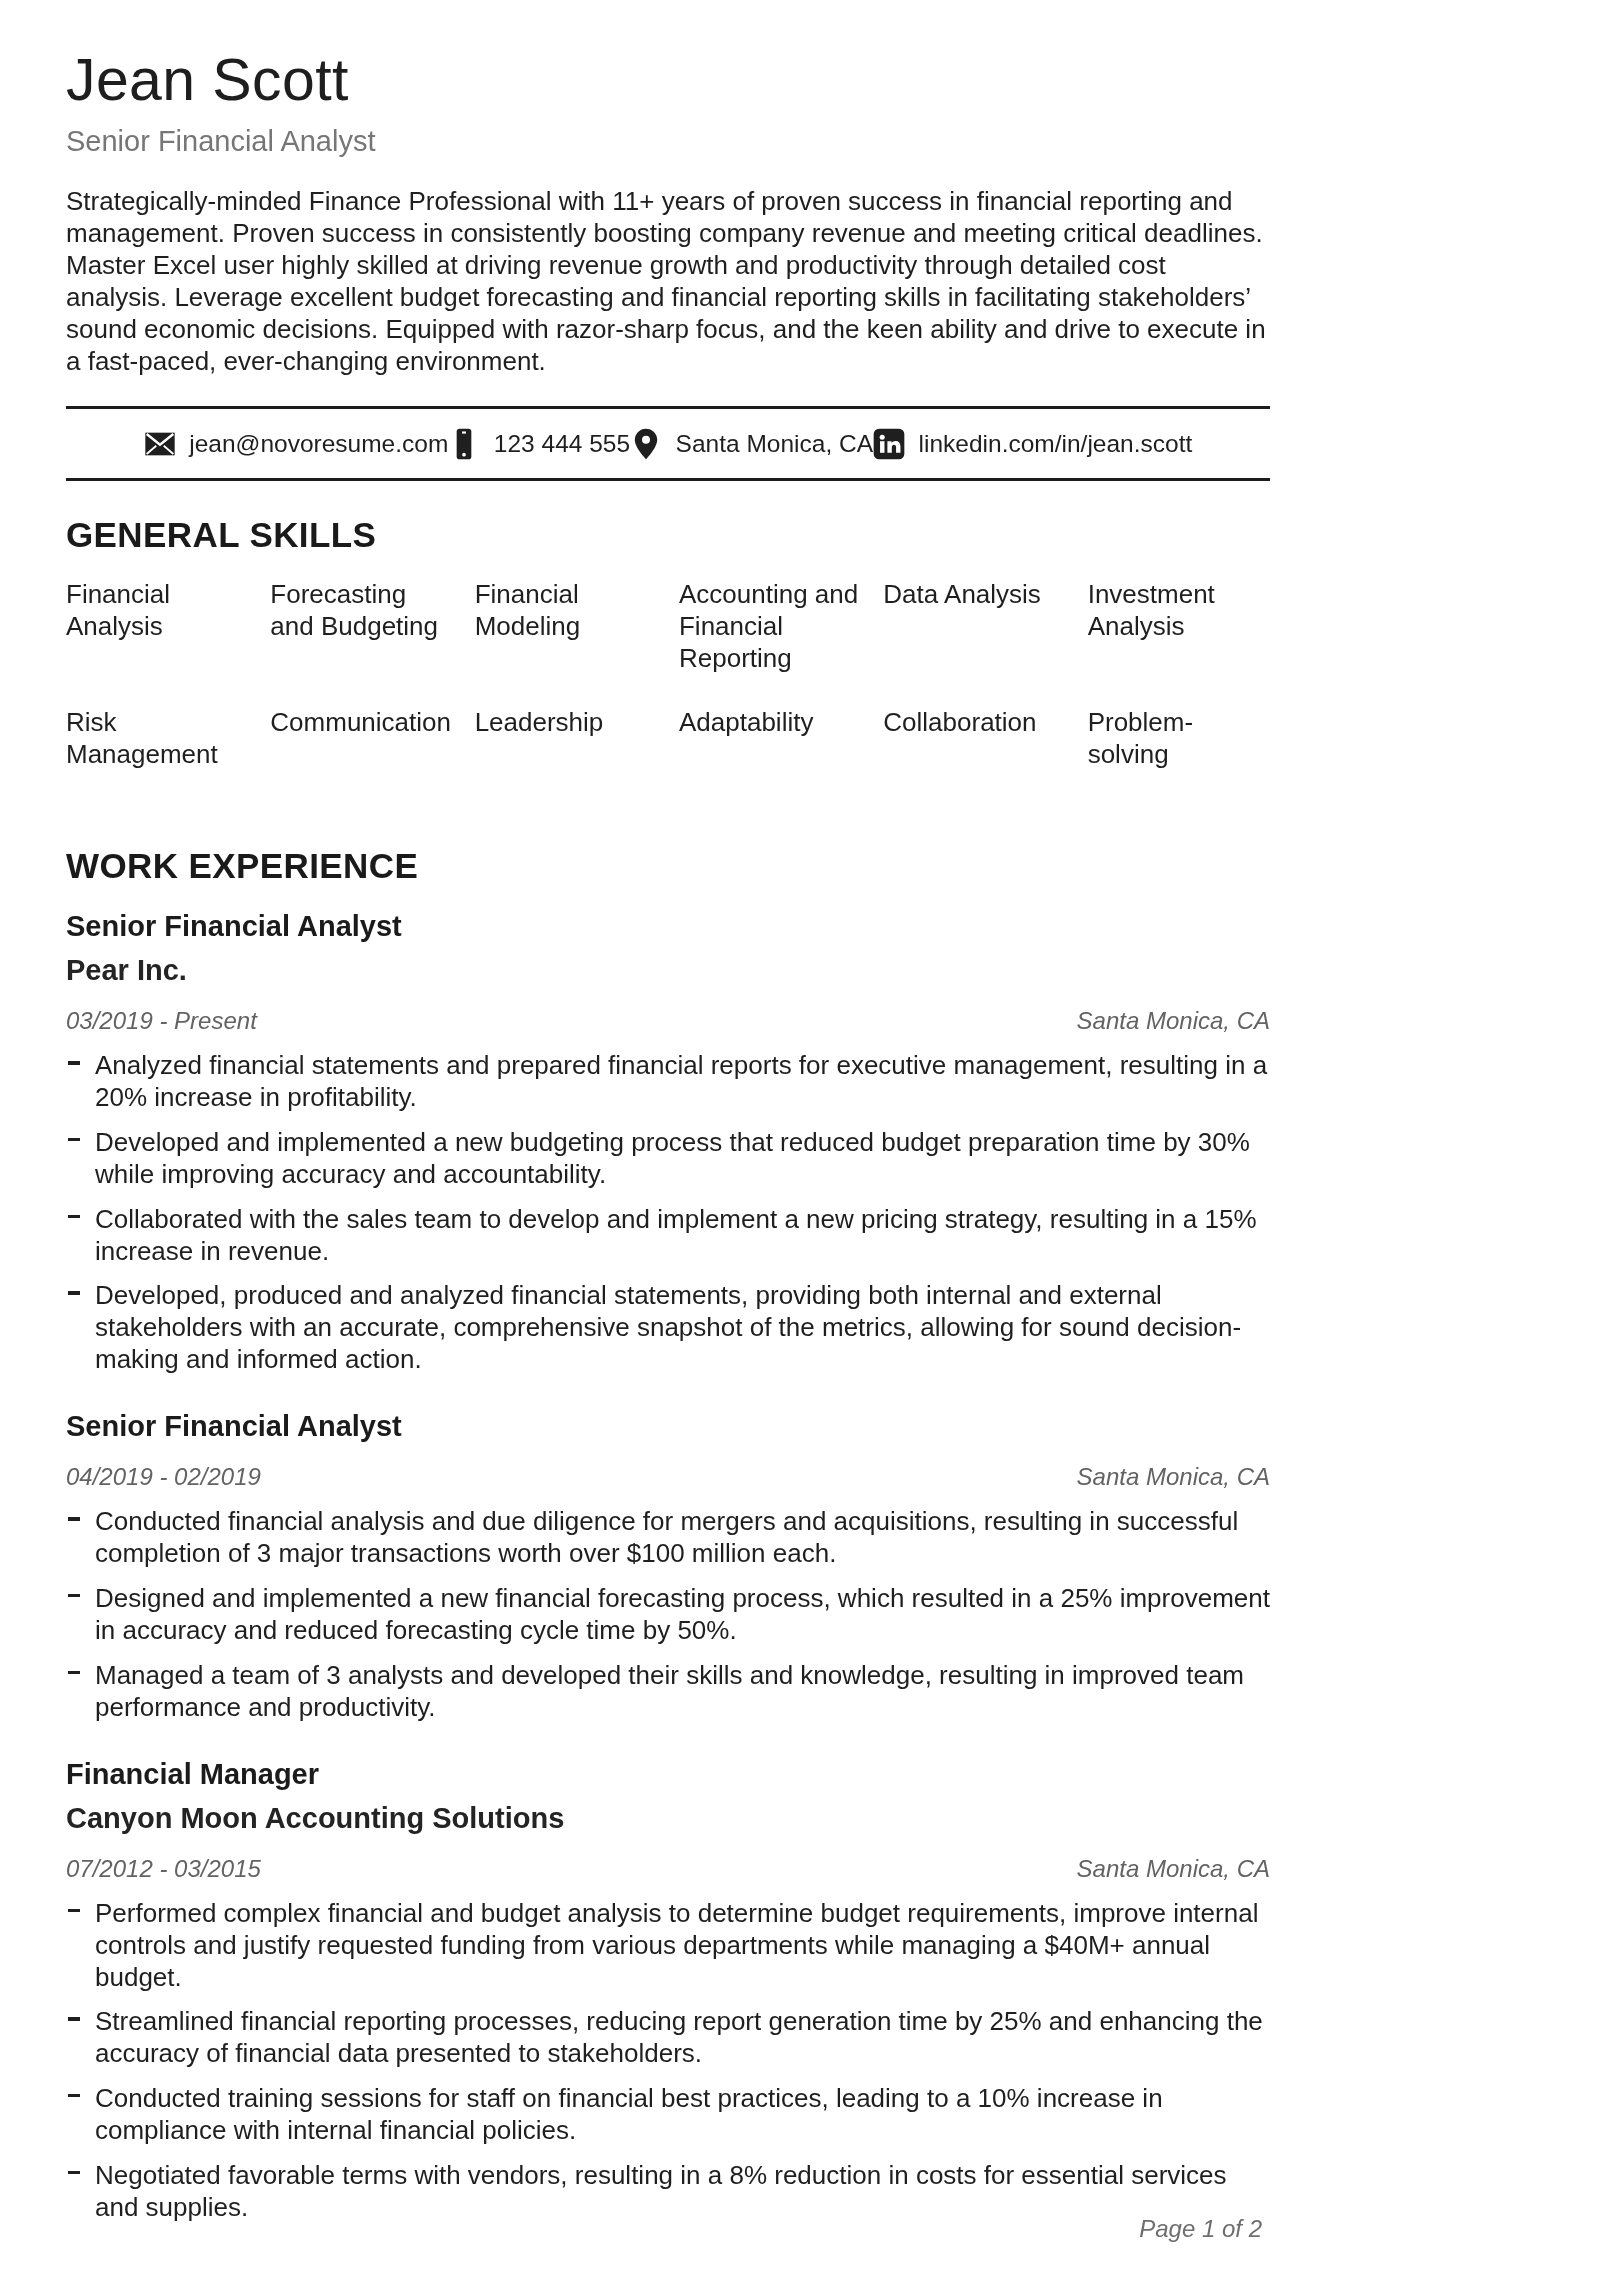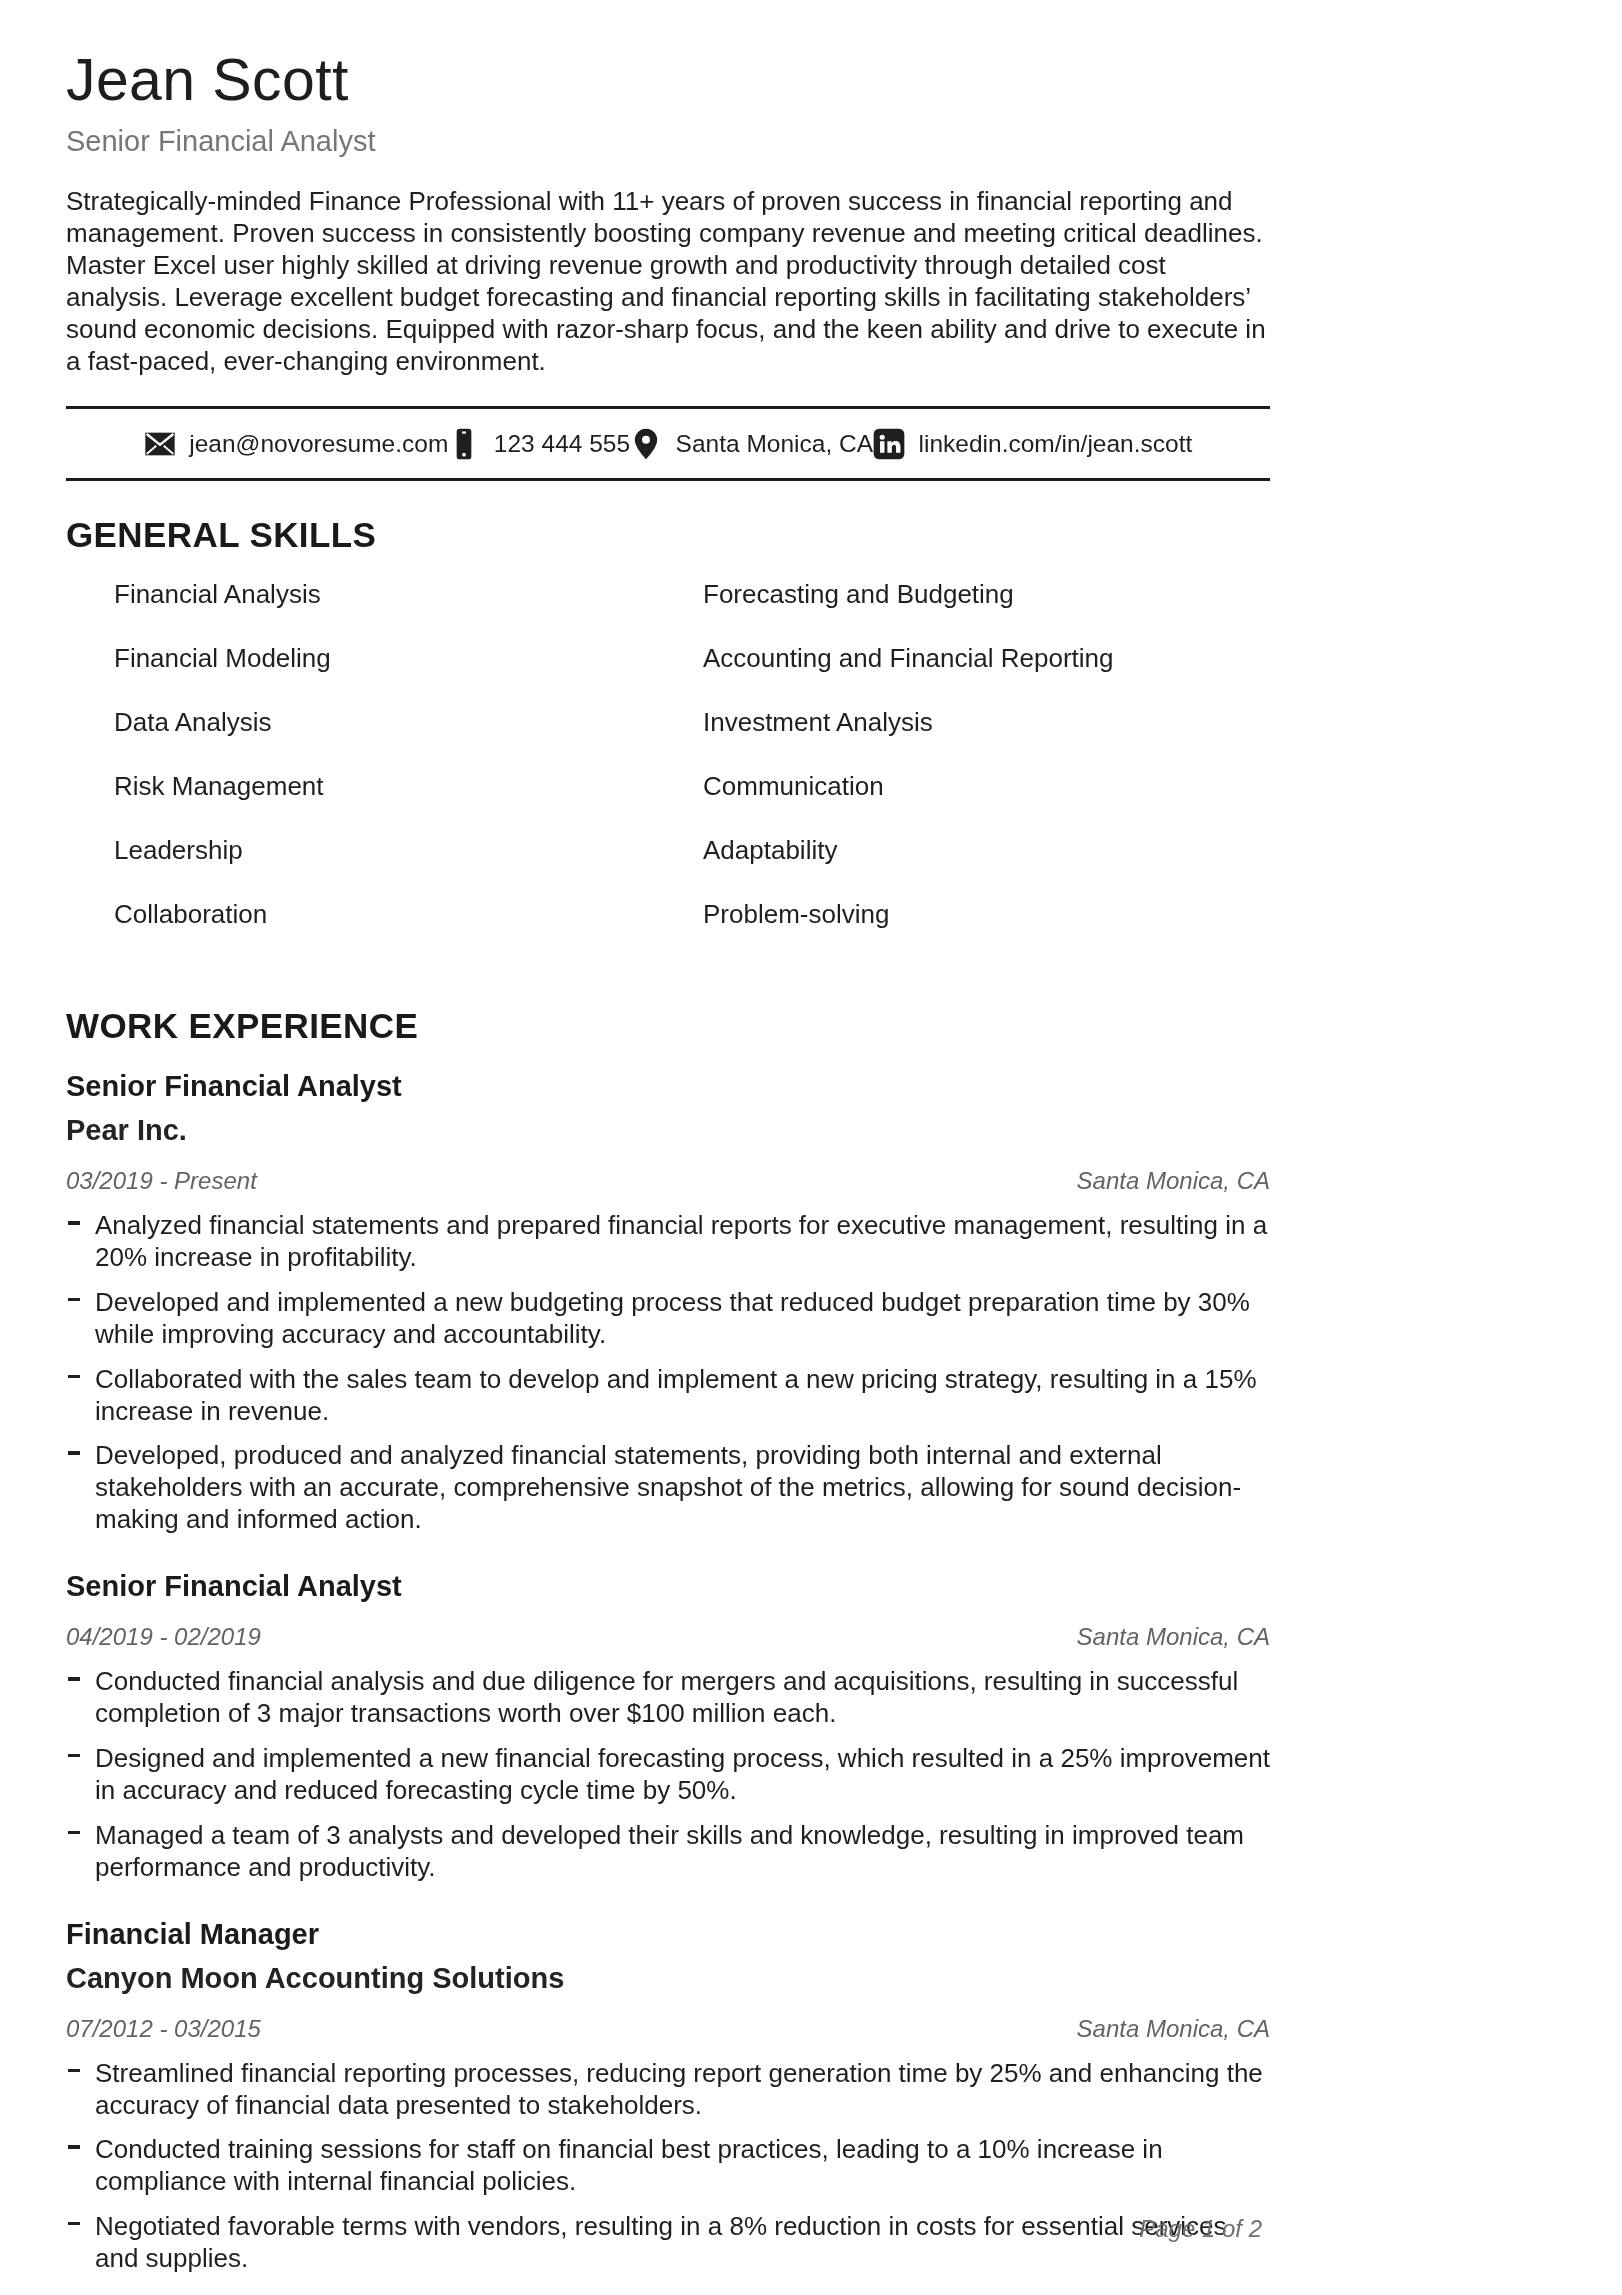--- a/index.html
+++ b/index.html
@@ -51,26 +51,25 @@
     font-size: 35px;
     line-height: 39px;
     font-weight: bold;
     color: #1a1a1a;
     letter-spacing: 0.4px;
   }
   .skills-section { margin-top: 34px; }
   .skills-grid {
     margin-top: 24px;
     display: grid;
-    grid-template-columns: repeat(2, 1fr);
+    grid-template-columns: repeat(6, 1fr);
     column-gap: 22px;
     row-gap: 32px;
     font-size: 26px;
     line-height: 32px;
-    margin-left: 48px;
   }
   .experience-section { margin-top: 76px; }
   .job { margin-top: 34px; }
   .job.first { margin-top: 24px; }
   .job-title { font-size: 29px; line-height: 34px; font-weight: bold; color: #1b1b1b; }
   .job-company { margin-top: 10px; font-size: 29px; line-height: 34px; color: #242424; font-weight: bold; }
   .job-meta {
     margin-top: 20px;
     display: flex;
     justify-content: space-between;
@@ -210,20 +209,21 @@
     </div>
 
     <div class="job">
       <div class="job-title">Financial Manager</div>
       <div class="job-company">Canyon Moon Accounting Solutions</div>
       <div class="job-meta">
         <span>07/2012 - 03/2015</span>
         <span>Santa Monica, CA</span>
       </div>
       <ul class="bullets">
+        <li>Performed complex financial and budget analysis to determine budget requirements, improve internal controls and justify requested funding from various departments while managing a $40M+ annual budget.</li>
         <li>Streamlined financial reporting processes, reducing report generation time by 25% and enhancing the accuracy of financial data presented to stakeholders.</li>
         <li>Conducted training sessions for staff on financial best practices, leading to a 10% increase in compliance with internal financial policies.</li>
         <li>Negotiated favorable terms with vendors, resulting in a 8% reduction in costs for essential services and supplies.</li>
       </ul>
     </div>
   </div>
 
   <div class="page-footer">Page 1 of 2</div>
 
 </div>

